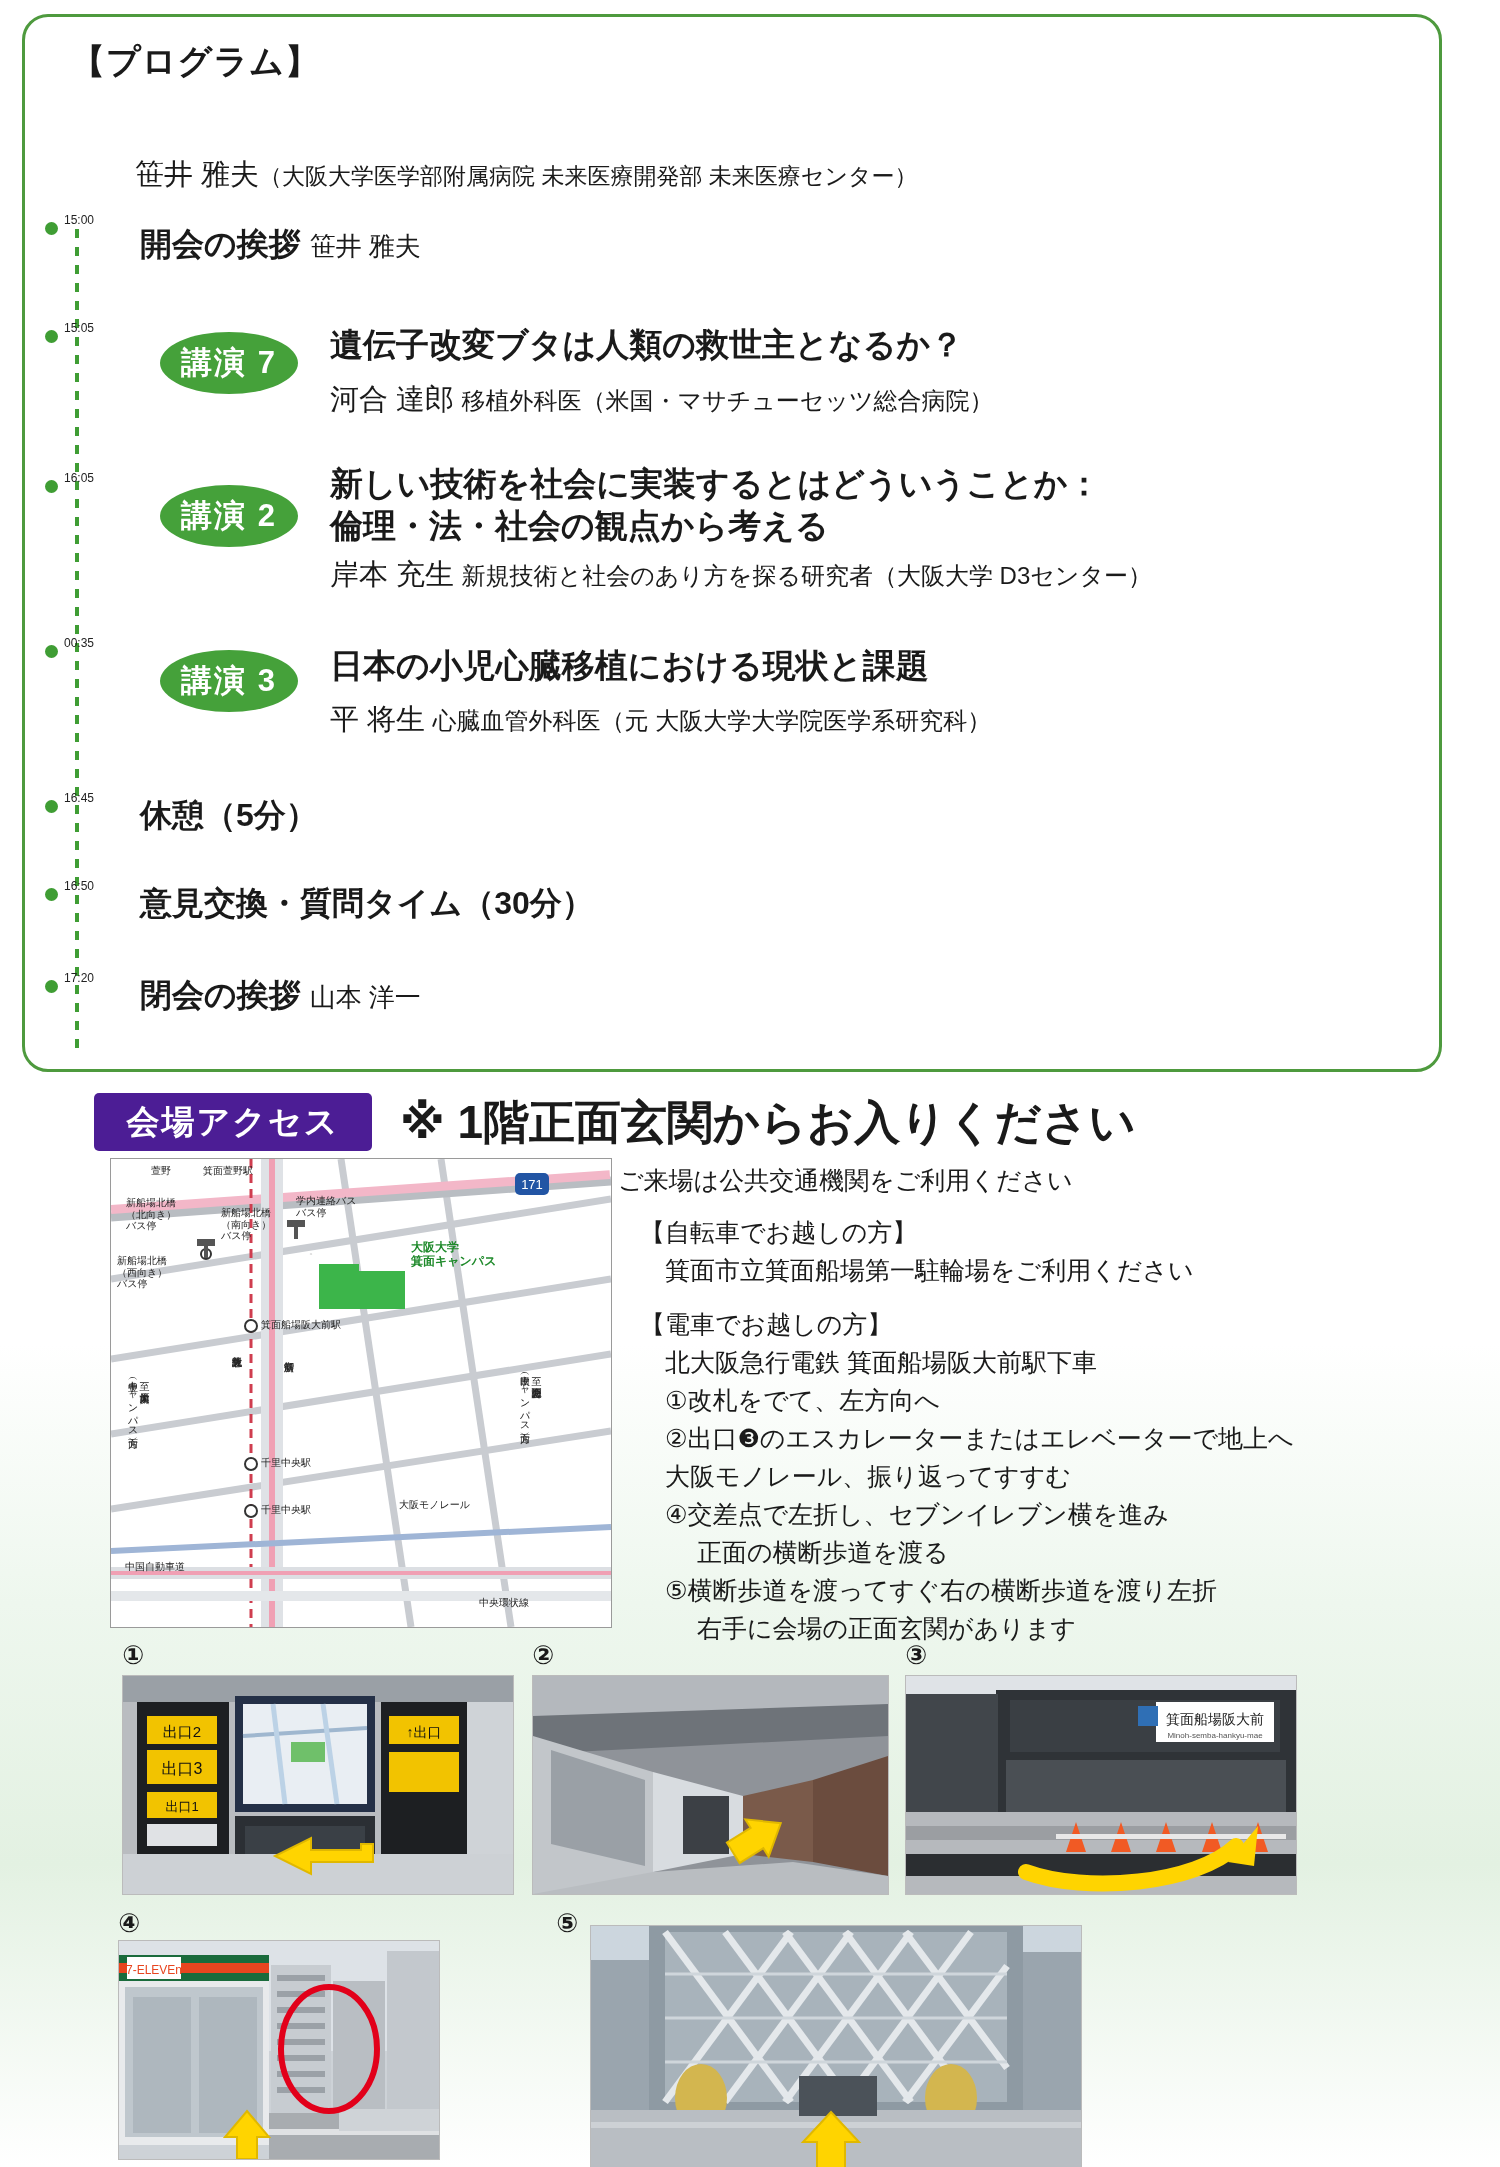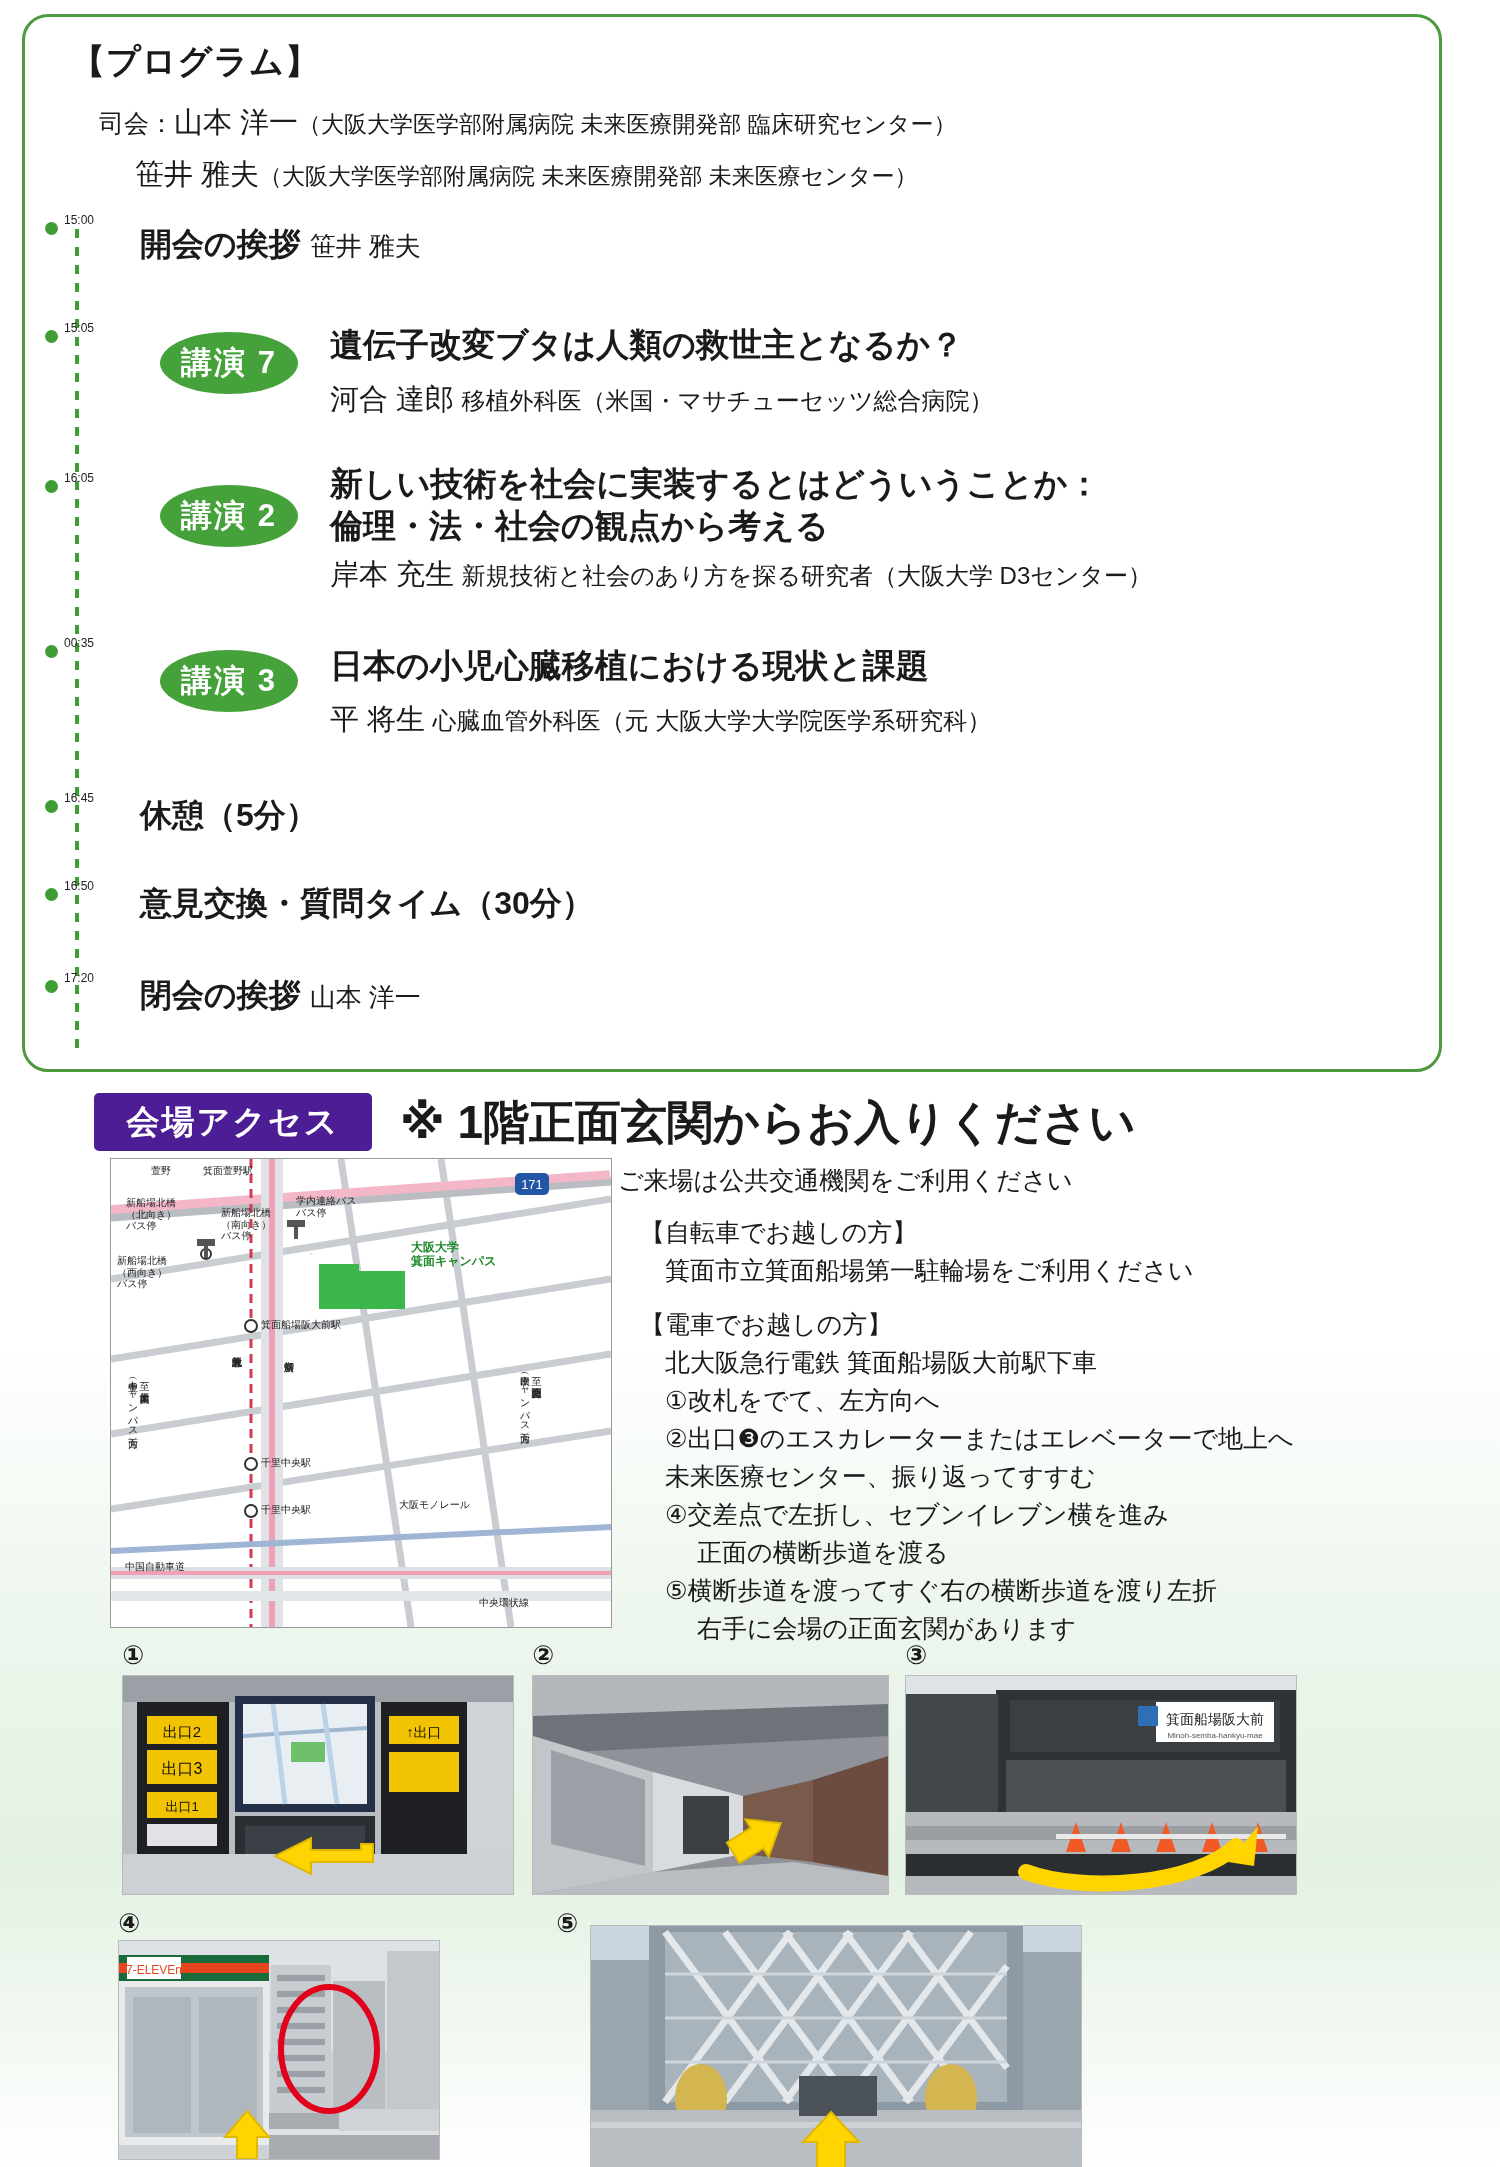--- a/index.html
+++ b/index.html
@@ -87,23 +87,20 @@
   .pnum{position:absolute;font-size:26px;font-weight:bold;}
 </style>
 </head>
 <body>
 
 <div class="page">
 
   <div class="program-box">
     <div class="program-title">【プログラム】</div>
 
-    <div class="host-line host1">
-      <span>司会：</span><span class="host-name">山本 洋一</span><span class="host-aff">（大阪大学医学部附属病院 未来医療開発部 臨床研究センター）</span>
-    </div>
     <div class="host-line host2">
       <span class="host-name">笹井 雅夫</span><span class="host-aff">（大阪大学医学部附属病院 未来医療開発部 未来医療センター）</span>
     </div>
 
     <div class="timeline"></div>
   </div>
 
   <div class="tl-dot" style="top:222px;"></div>
   <div class="tl-time" style="top:213px;">15:00</div>
   <div class="simple-row" style="left:140px;top:223px;">
@@ -243,21 +240,21 @@
     <div class="map-txt" style="left:368px;top:438px;">中央環状線</div>
   </div>
 
   <div class="acc-line" style="left:618px;top:1164px;">ご来場は公共交通機関をご利用ください</div>
   <div class="acc-line" style="left:640px;top:1216px;">【自転車でお越しの方】</div>
   <div class="acc-line" style="left:640px;top:1254px;">　箕面市立箕面船場第一駐輪場をご利用ください</div>
   <div class="acc-line" style="left:640px;top:1308px;">【電車でお越しの方】</div>
   <div class="acc-line" style="left:640px;top:1346px;">　北大阪急行電鉄 箕面船場阪大前駅下車</div>
   <div class="acc-line" style="left:640px;top:1384px;">　①改札をでて、左方向へ</div>
   <div class="acc-line" style="left:640px;top:1422px;">　②出口❸のエスカレーターまたはエレベーターで地上へ</div>
-  <div class="acc-line" style="left:640px;top:1460px;">　未来医療センター、振り返ってすすむ</div>
+  <div class="acc-line" style="left:640px;top:1460px;">　大阪モノレール、振り返ってすすむ</div>
   <div class="acc-line" style="left:640px;top:1498px;">　④交差点で左折し、セブンイレブン横を進み</div>
   <div class="acc-line" style="left:640px;top:1536px;">　　 正面の横断歩道を渡る</div>
   <div class="acc-line" style="left:640px;top:1574px;">　⑤横断歩道を渡ってすぐ右の横断歩道を渡り左折</div>
   <div class="acc-line" style="left:640px;top:1612px;">　　 右手に会場の正面玄関があります</div>
 
   <div class="pnum" style="left:122px;top:1640px;">①</div>
   <div class="photo" style="left:122px;top:1675px;width:390px;height:218px;">
     <svg width="390" height="218" viewBox="0 0 390 218">
       <rect width="390" height="218" fill="#b9bcc0"></rect>
 

